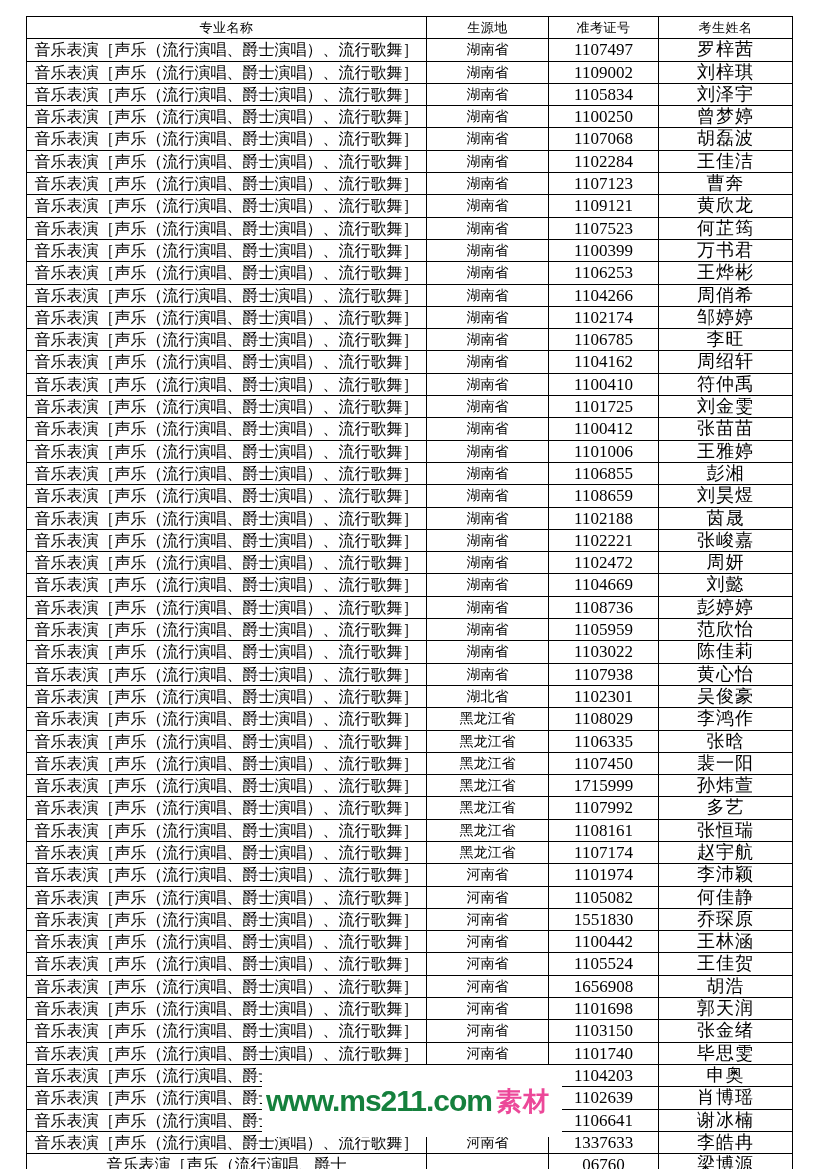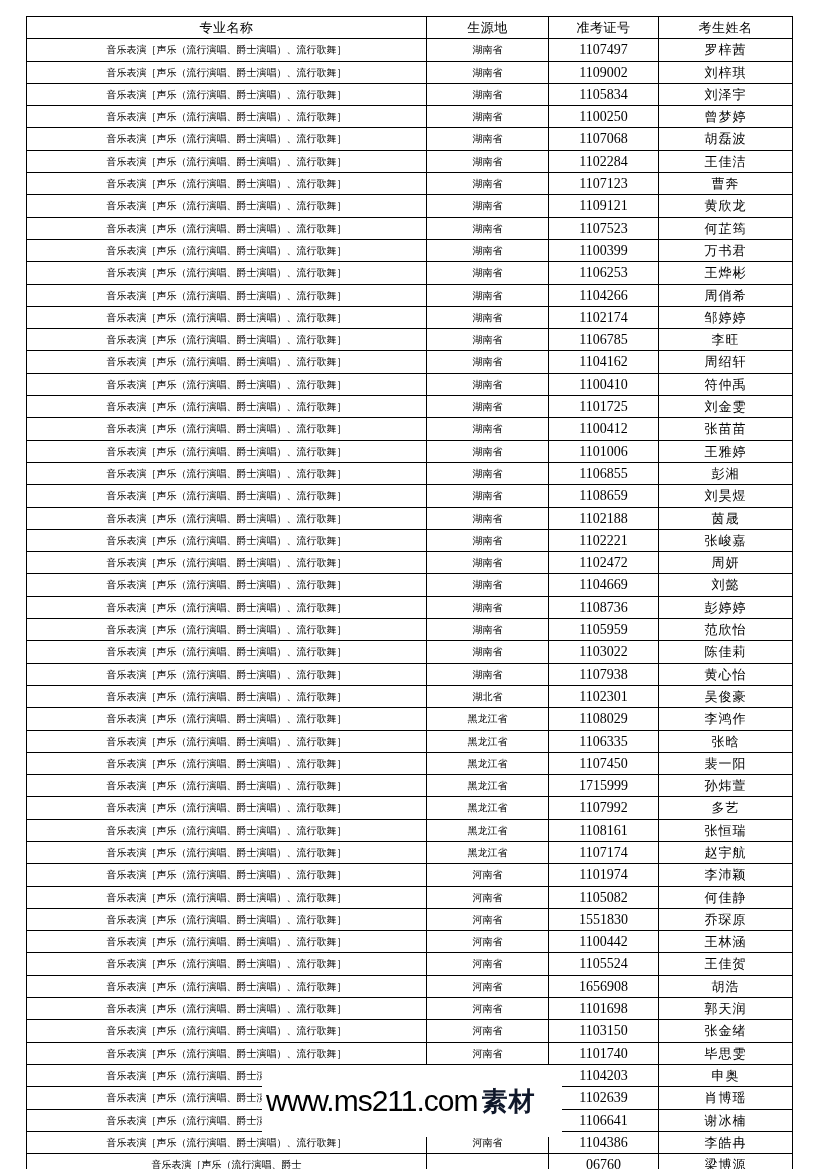--- a/index.html
+++ b/index.html
@@ -39,53 +39,53 @@
     white-space: nowrap;
     overflow: hidden;
   }
   col.c-major { width: 400px; }
   col.c-origin { width: 122px; }
   col.c-ticket { width: 110px; }
   col.c-name { width: 134px; }
 
   th { font-size: 13px; letter-spacing: 0.5px; }
   td.major {
-    font-size: 10px;
+    font-size: 16px;
     letter-spacing: 0px;
   }
-  td.origin { font-size: 10px; }
-  td.ticket { font-size: 14px; font-family: "Liberation Serif", serif; }
-  td.name { font-size: 13px; letter-spacing: 1px; }
+  td.origin { font-size: 14px; }
+  td.ticket { font-size: 17px; font-family: "Liberation Serif", serif; }
+  td.name { font-size: 18px; letter-spacing: 1px; }
 
   
   .watermark {
     position: absolute;
     left: 262px;
     top: 1065px;
     width: 300px;
     height: 72px;
     background: #ffffff;
     display: flex;
     align-items: center;
     justify-content: flex-start;
     pointer-events: none;
   }
   .wm-text {
     font-family: "Liberation Sans", sans-serif;
-    font-weight: normal;
+    font-weight: bold;
     font-size: 30px;
-    color: #000000;
+    color: #15803d;
     letter-spacing: -1px;
     padding-left: 4px;
   }
   .wm-suffix {
     font-family: "Liberation Sans", sans-serif;
     font-weight: bold;
     font-size: 26px;
-    color: #0f172a;
+    color: #ec4899;
     padding-left: 4px;
     letter-spacing: 1px;
   }
 </style>
 </head>
 <body>
 
 <div class="page">
   <table class="roster">
     <colgroup>
@@ -393,21 +393,21 @@
         </tr>
         <tr>
           <td class="major">音乐表演［声乐（流行演唱、爵士演唱）、流行歌舞］</td>
           <td class="origin">河南省</td>
           <td class="ticket">1106641</td>
           <td class="name">谢冰楠</td>
         </tr>
         <tr>
           <td class="major">音乐表演［声乐（流行演唱、爵士演唱）、流行歌舞］</td>
           <td class="origin">河南省</td>
-          <td class="ticket">1104386</td>
+          <td class="ticket">1337633</td>
           <td class="name">李皓冉</td>
         </tr>
         <tr>
           <td class="major">音乐表演［声乐（流行演唱、爵士</td>
           <td class="origin"></td>
           <td class="ticket">06760</td>
           <td class="name">梁博源</td>
         </tr>
       </tbody>
   </table>

